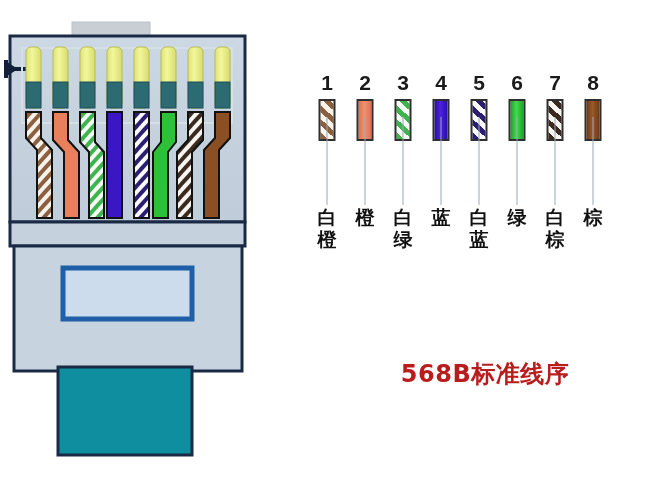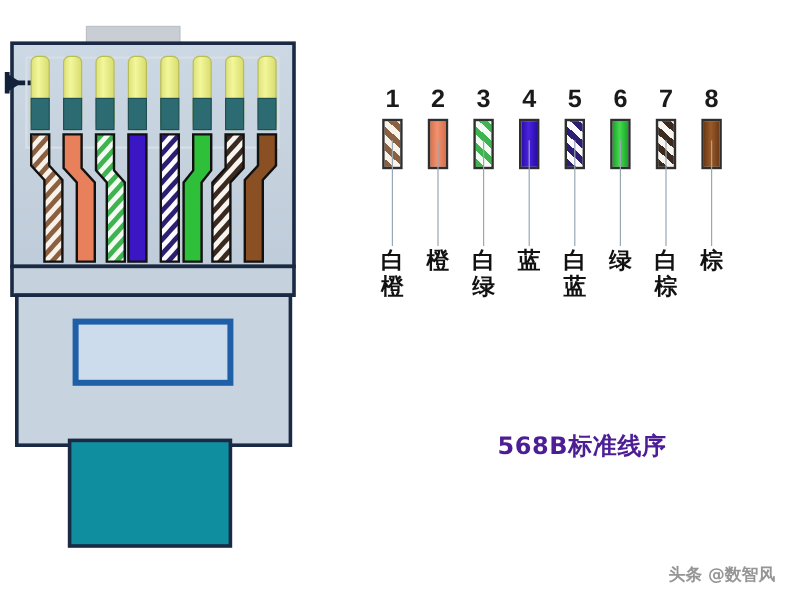--- a/index.html
+++ b/index.html
@@ -97,23 +97,23 @@
   }
   .cn-label .ch { display: block; }
 
   
   #caption {
     position: absolute;
     left: 310px;
     top: 358px;
     width: 350px;
     text-align: center;
-    font-size: 20px;
+    font-size: 24px;
     font-weight: bold;
-    color: #4c1d95;
+    color: #b91c1c;
     font-family: "DejaVu Sans", "Liberation Sans", sans-serif;
     letter-spacing: 0.5px;
   }
 
   
   #watermark {
     position: absolute;
     right: 14px;
     bottom: 12px;
     font-size: 14px;
@@ -323,15 +323,14 @@
       <div class="leader"></div>
       <div class="cn-label">
         <span class="ch">棕</span>
       </div>
     </div>
 
   </div>
 
   <div id="caption">568B标准线序</div>
 
-  <div id="watermark">头条 @数智风</div>
 
 </div>
 
 </body></html>

